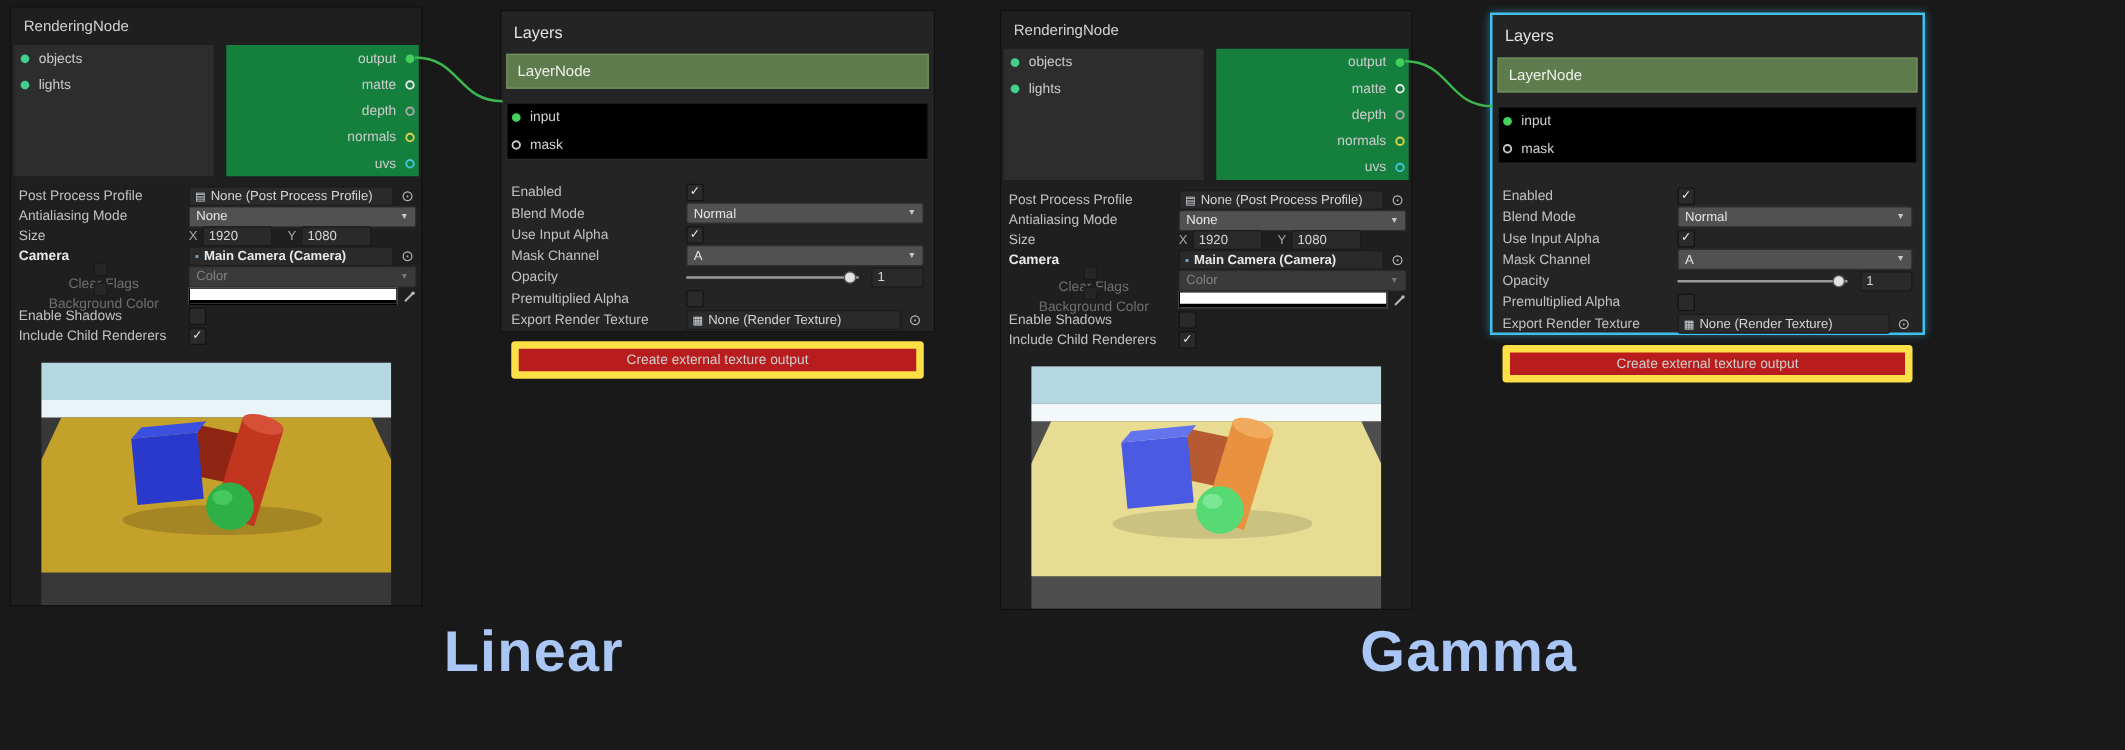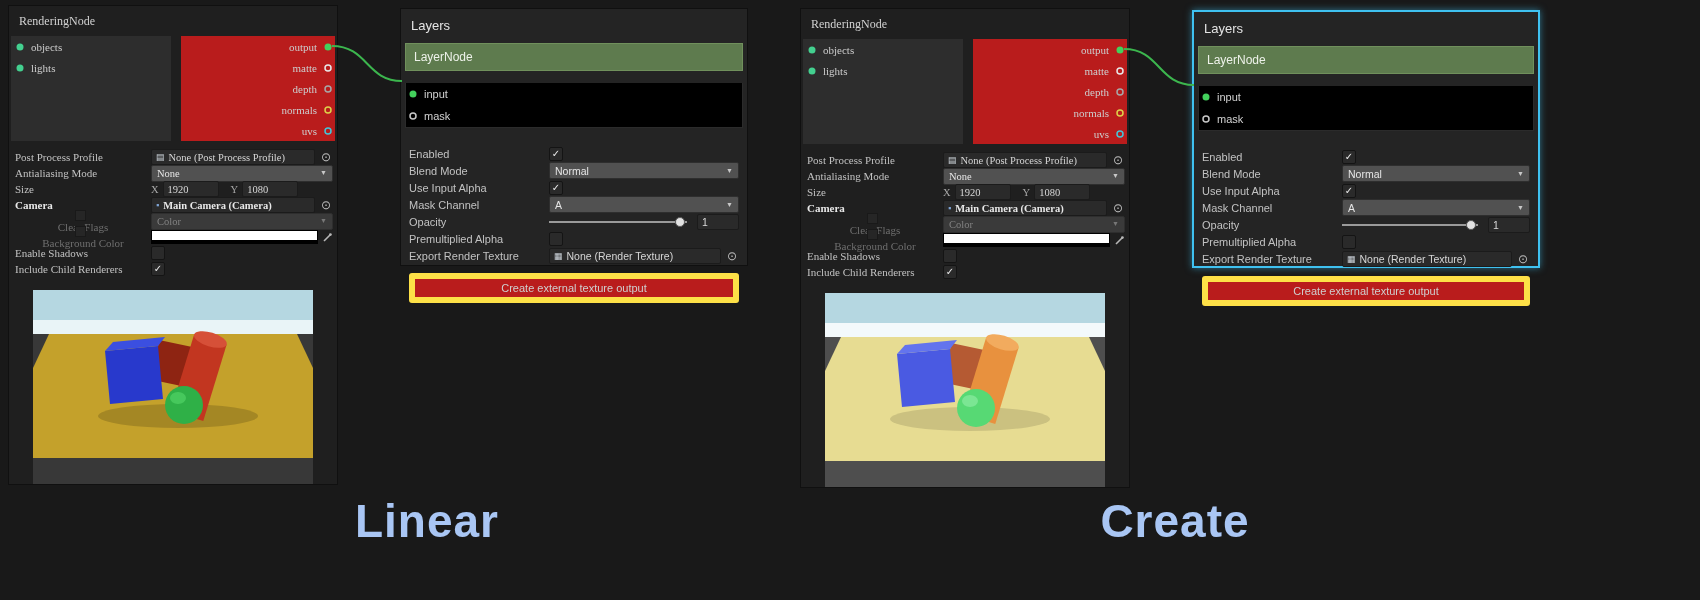--- a/index.html
+++ b/index.html
@@ -3,25 +3,25 @@
 <meta charset="utf-8">
 <style>
   html,body{margin:0;padding:0;}
   body{
     width:1700px;height:600px;position:relative;overflow:hidden;
     background:#191919;color:#c2c2c2;
     font-family:"Liberation Sans",sans-serif;
   }
   .panel{position:absolute;box-sizing:border-box;}
   
-  .rnode{width:330px;height:480px;background:#1f1f1f;border:1px solid #101010;font-family:Liberation Serif, serif;}
+  .rnode{width:330px;height:480px;background:#1f1f1f;border:1px solid #101010;}
   .rnode-title{height:30px;line-height:30px;padding-left:10px;font-size:12px;color:#d2d2d2;}
   .ports{display:flex;height:105px;gap:10px;padding-left:2px;}
   .ports-in{width:160px;background:#2d2d2d;}
-  .ports-out{flex:1;background:#b91c1c;margin-right:2px;}
+  .ports-out{flex:1;background:#15803d;margin-right:2px;}
   .port-row{height:21px;display:flex;align-items:center;gap:6px;padding:0 4px;font-size:11px;color:#cdcdcd;}
   .ports-out .port-row{justify-content:flex-end;padding-right:2px;}
   .dot{display:block;flex:none;}
   .props{padding:8px 4px 0 6px;}
   .prop-row{height:16px;display:flex;align-items:center;font-size:11px;}
   .prop-label{width:136px;flex:none;color:#c2c2c2;white-space:nowrap;overflow:hidden;display:flex;align-items:center;}
   .prop-row.bold .prop-label, .prop-row.bold .objfield{font-weight:bold;color:#e8e8e8;}
   .prop-row.disabled .prop-label{color:#6f6f6f;flex-direction:column;}
   .prop-value{flex:1;display:flex;align-items:center;gap:4px;min-width:0;}
   .objfield{flex:1;height:14px;background:#2a2a2a;border:1px solid #1b1b1b;border-radius:2px;
@@ -527,13 +527,13 @@
           <span>None (Render Texture)</span>
         </span>
         <span class="picker">⊙</span>
       </span>
     </div>
   </div>
   <div class="create-btn">Create external texture output</div>
 </section>
 
 <div class="caption left">Linear</div>
-<div class="caption right">Create</div>
+<div class="caption right">Gamma</div>
 
 </body></html>

